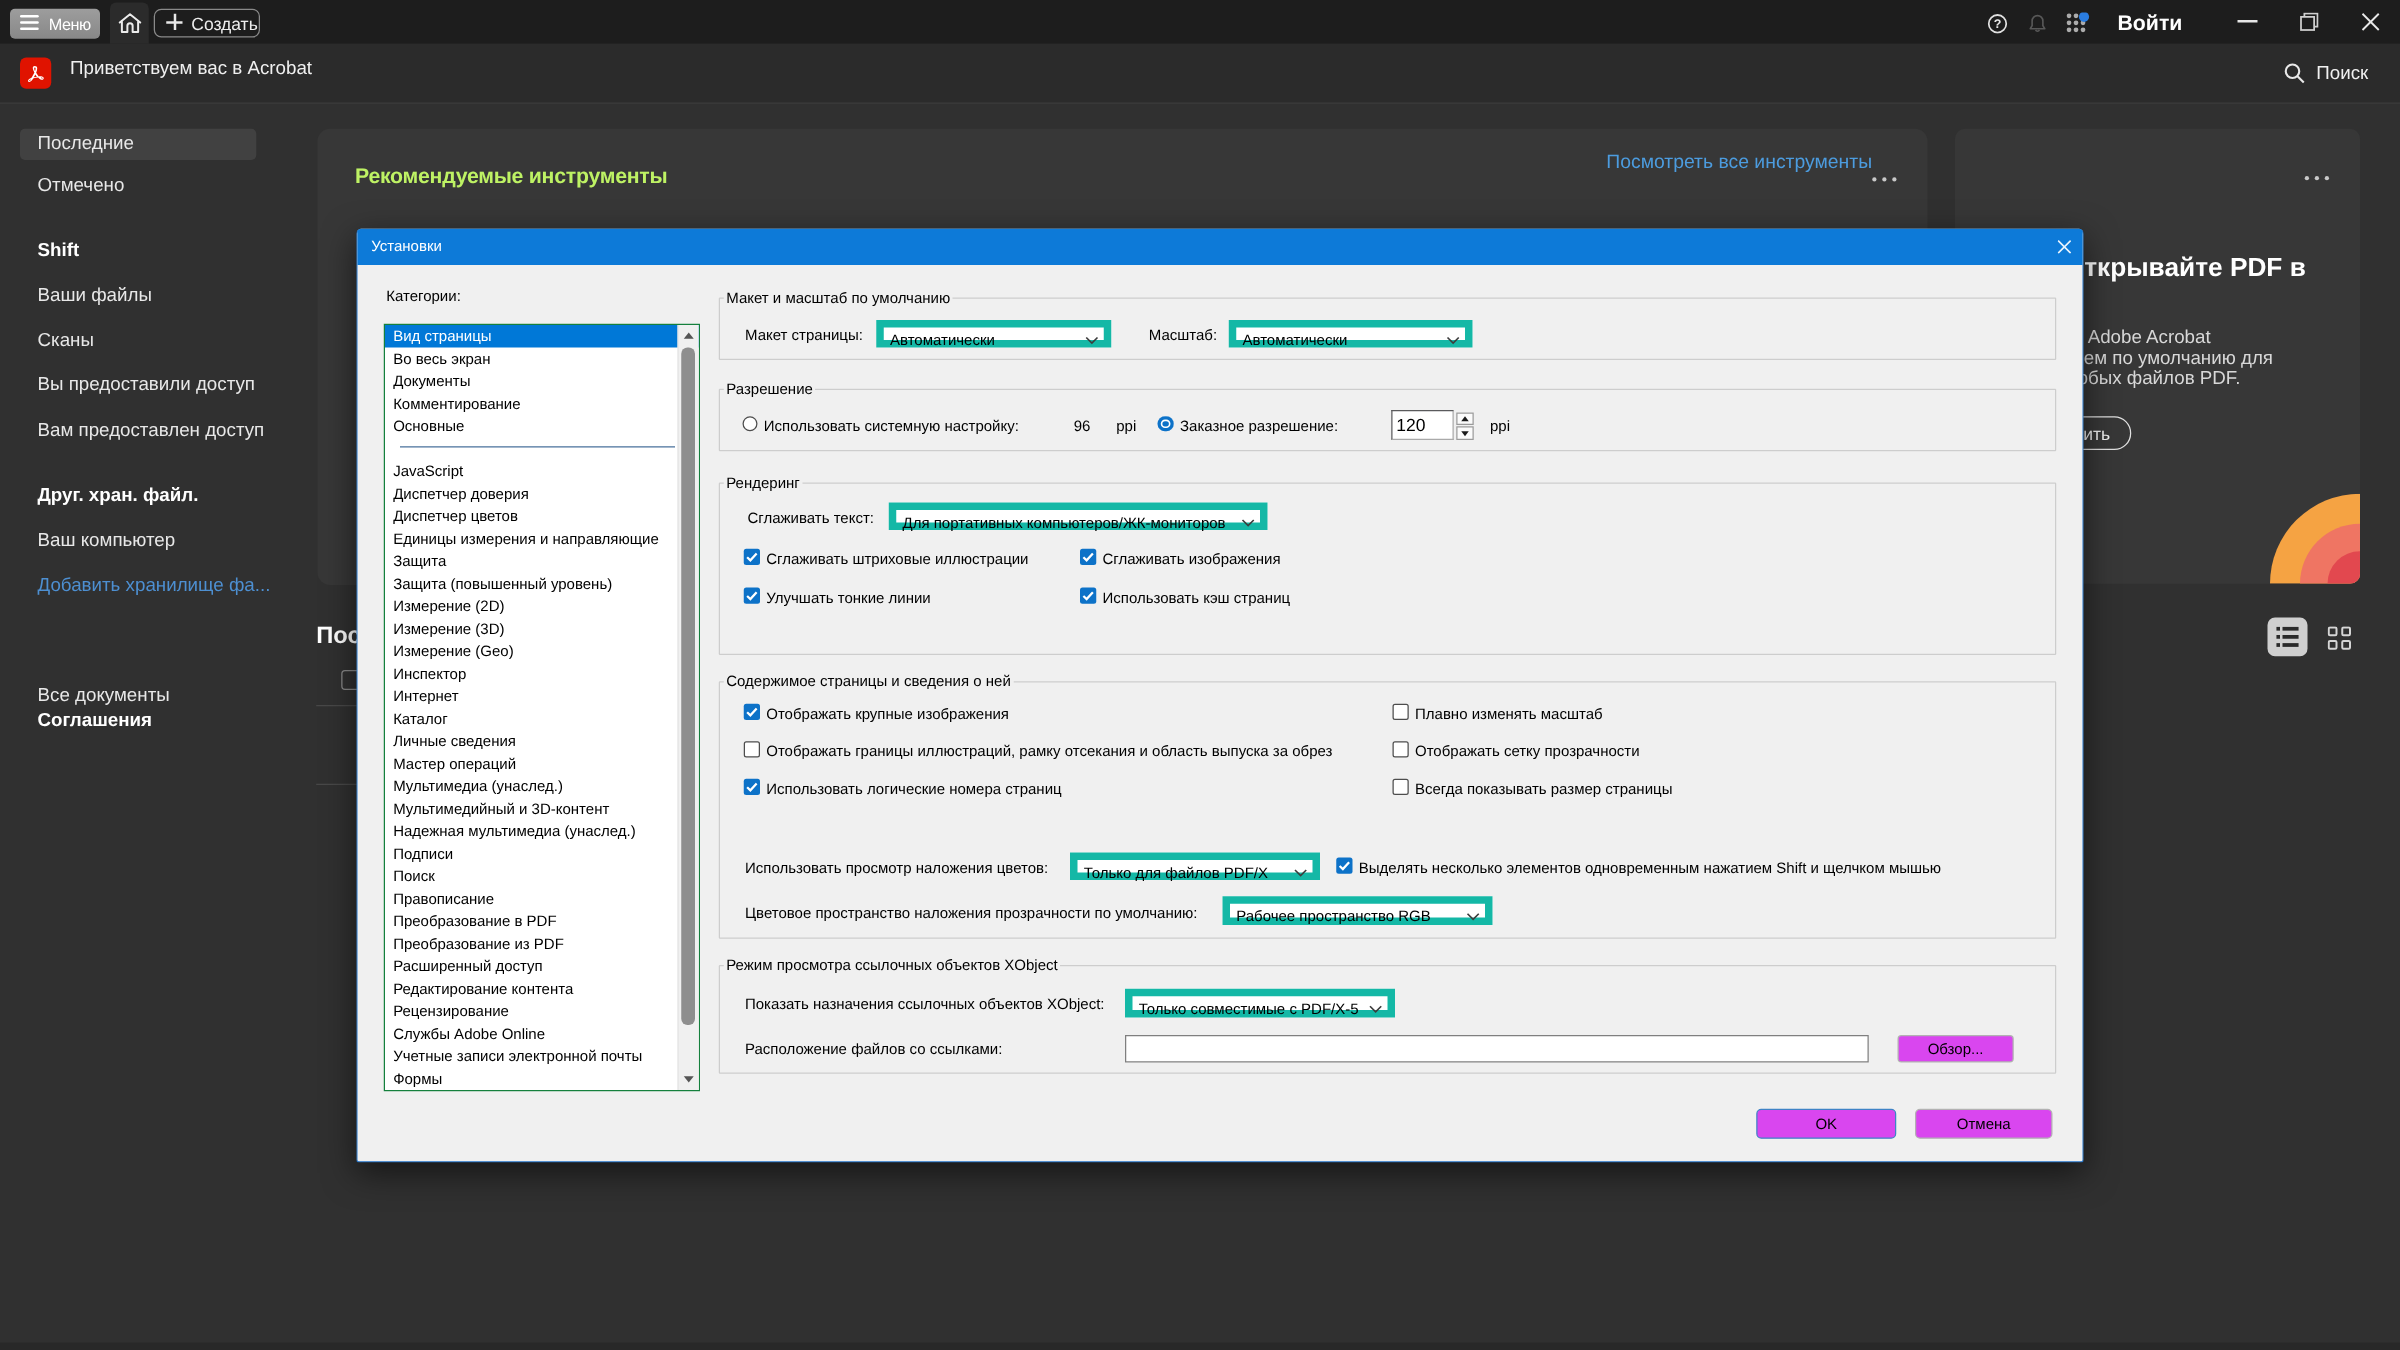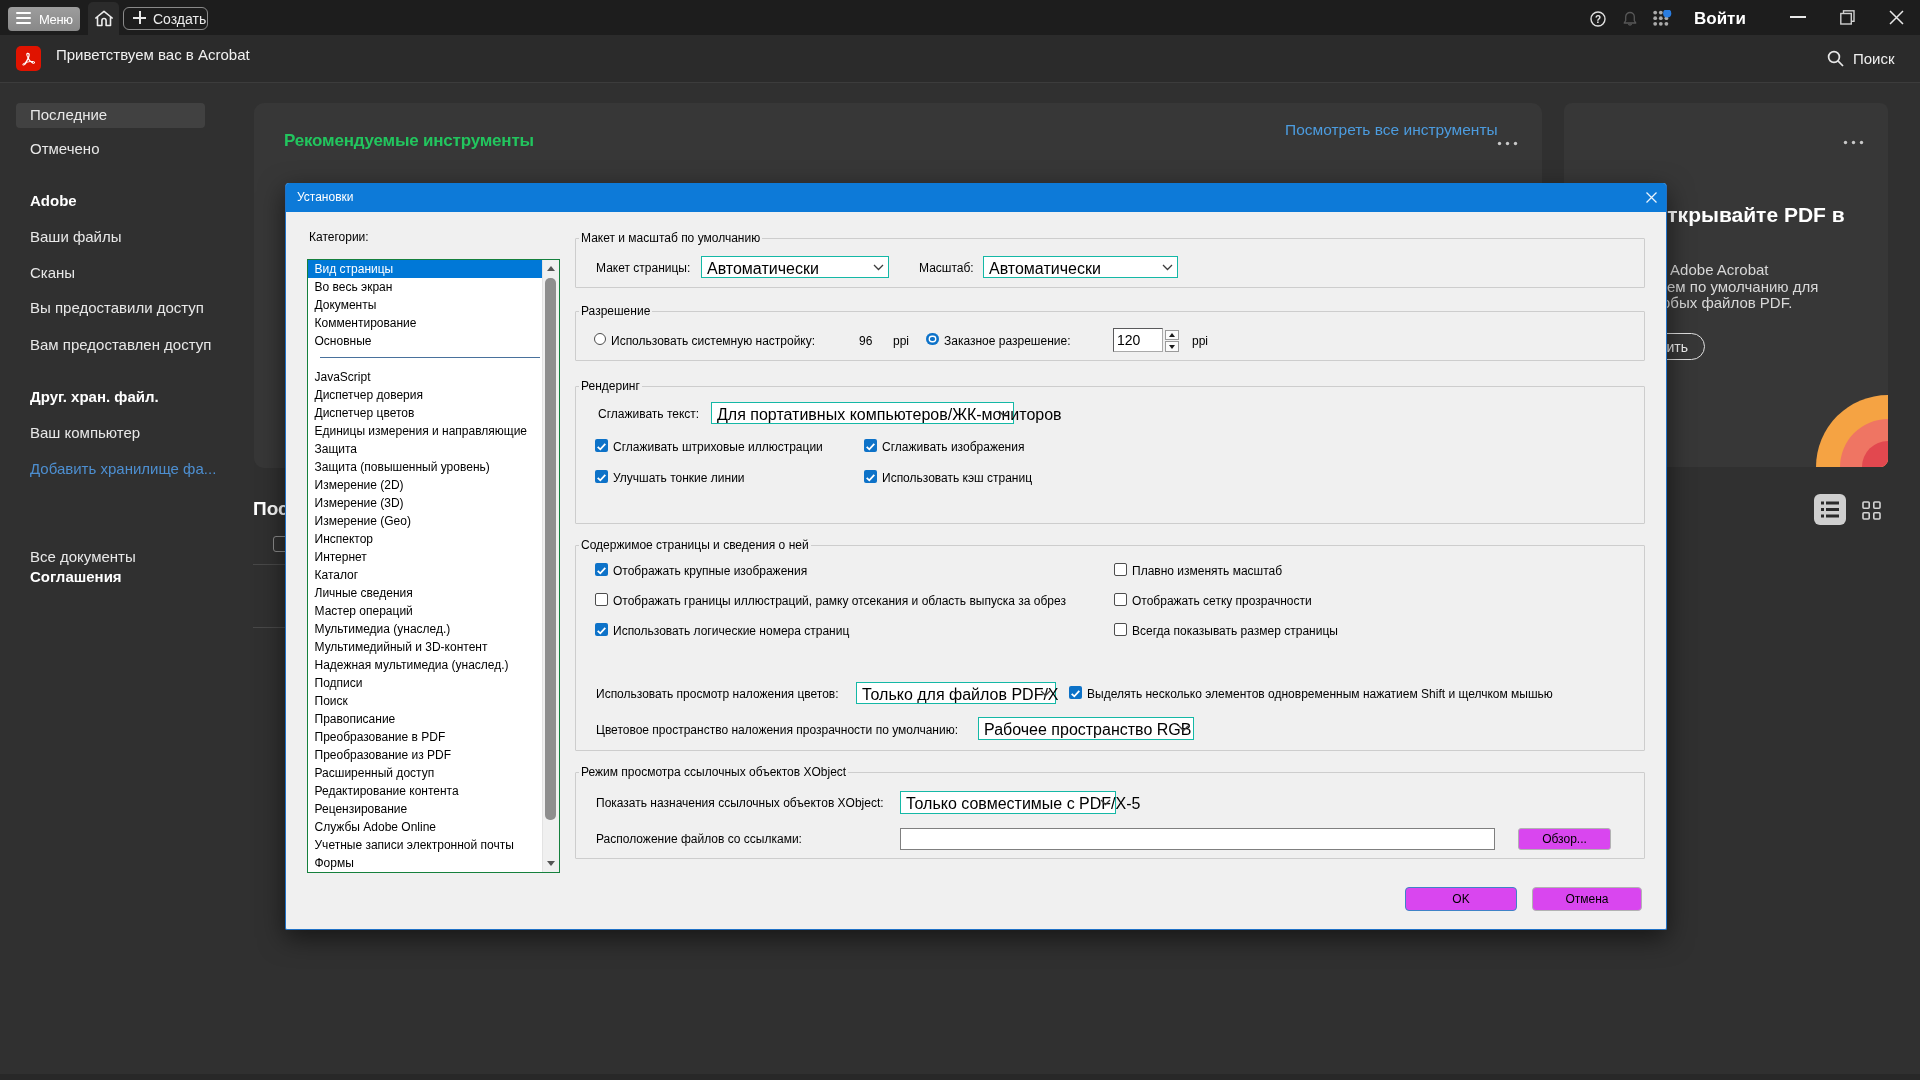--- a/index.html
+++ b/index.html
@@ -15,21 +15,21 @@
 .sideitem { font-size:15px; color:#e8e8e8; }
 .sidehead { font-size:15px; font-weight:bold; color:#ffffff; }
 
 #dlg { left:285px; top:183px; width:1382px; height:747px; background:#f0f0f0;
   border-left:1.5px solid #2071c6; border-right:1.5px solid #2071c6; border-bottom:1.5px solid #2071c6;
   border-radius:4px 4px 2px 2px; box-shadow:0 8px 26px rgba(0,0,0,0.55); }
 #dlgtitle { left:0; top:0; width:100%; height:29px; background:#0d7ad8; border-radius:3px 3px 0 0; }
 .gb { position:absolute; border:1px solid #cdcdcd; border-radius:1px; }
 .gblabel { position:absolute; top:-8px; left:3px; background:#f0f0f0; padding:0 2px; font-size:12px; color:#000; white-space:nowrap; }
 .lbl { position:absolute; font-size:12px; color:#000; white-space:nowrap; }
-.combo { position:absolute; background:#fff; border:1px solid #14b8a6; font-size:16px; color:#000; white-space:nowrap; }
+.combo { position:absolute; background:#fff; border:6px solid #14b8a6; font-size:12px; color:#000; white-space:nowrap; }
 .combo span.t { position:absolute; left:5px; top:3px; }
 .chev { position:absolute; right:4px; top:7px; }
 .cb { position:absolute; width:13px; height:13px; border-radius:2px; }
 .cb.on { background:#0d72c8; }
 .cb.off { background:#fff; border:1px solid #4d4d4d; }
 .btn { position:absolute; background:#d946ef; border:1px solid #b2b2b2; border-radius:3px; font-size:12px; color:#000; text-align:center; }
 .li { height:18px; line-height:18px; font-size:12px; color:#000; padding-left:7px; white-space:nowrap; }
 .li.sel { background:#0078d7; color:#fff; }
 </style>
 </head>
@@ -95,33 +95,33 @@
   <div class="abs" style="left:56px;top:46px;font-size:15px;color:#f0f0f0;">Приветствуем вас в Acrobat</div>
   <svg class="abs" style="left:1827px;top:50px;" width="17" height="17" viewBox="0 0 17 17">
     <circle cx="7" cy="7" r="5.4" fill="none" stroke="#e8e8e8" stroke-width="1.7"></circle>
     <path d="M11.2 11.2 L16 16" stroke="#e8e8e8" stroke-width="1.7"></path>
   </svg>
   <div class="abs" style="left:1853px;top:50px;font-size:15px;color:#f0f0f0;">Поиск</div>
 
   <div class="abs" style="left:16px;top:103px;width:189px;height:25px;background:#414141;border-radius:4px;"></div>
   <div class="abs sideitem" style="left:30px;top:105.5px;">Последние</div>
   <div class="abs sideitem" style="left:30px;top:140px;">Отмечено</div>
-  <div class="abs sidehead" style="left:30px;top:192px;">Adobe</div>
+  <div class="abs sidehead" style="left:30px;top:192px;">Shift</div>
   <div class="abs sideitem" style="left:30px;top:228px;">Ваши файлы</div>
   <div class="abs sideitem" style="left:30px;top:264px;">Сканы</div>
   <div class="abs sideitem" style="left:30px;top:299px;">Вы предоставили доступ</div>
   <div class="abs sideitem" style="left:30px;top:335.5px;">Вам предоставлен доступ</div>
   <div class="abs sidehead" style="left:30px;top:388px;">Друг. хран. файл.</div>
   <div class="abs sideitem" style="left:30px;top:424px;">Ваш компьютер</div>
   <div class="abs sideitem" style="left:30px;top:460px;color:#4d8fd1;">Добавить хранилище фа...</div>
   <div class="abs sidehead" style="left:30px;top:536px;margin-top:32px;">Соглашения</div>
   <div class="abs sideitem" style="left:30px;top:547.5px;">Все документы</div>
 
   <div class="abs card" style="left:253.5px;top:103px;width:1288px;height:365px;border-radius:10px;"></div>
-  <div class="abs" style="left:284px;top:131px;font-size:17px;font-weight:bold;letter-spacing:-0.2px;color:#22c55e;">Рекомендуемые инструменты</div>
+  <div class="abs" style="left:284px;top:131px;font-size:17px;font-weight:bold;letter-spacing:-0.2px;color:#bef264;">Рекомендуемые инструменты</div>
   <div class="abs" style="left:1285px;top:121px;font-size:15.5px;color:#4c9cdf;">Посмотреть все инструменты</div>
   <svg class="abs" style="left:1497px;top:141px;" width="21" height="5" viewBox="0 0 21 5">
       <g fill="#c8c8c8">
         <circle cx="2.5" cy="2.5" r="1.7"></circle>
         <circle cx="10.5" cy="2.5" r="1.7"></circle>
         <circle cx="18.5" cy="2.5" r="1.7"></circle>
       </g>
     </svg>
 
   <div class="abs card" style="left:1564px;top:103px;width:324px;height:364px;overflow:hidden;">

